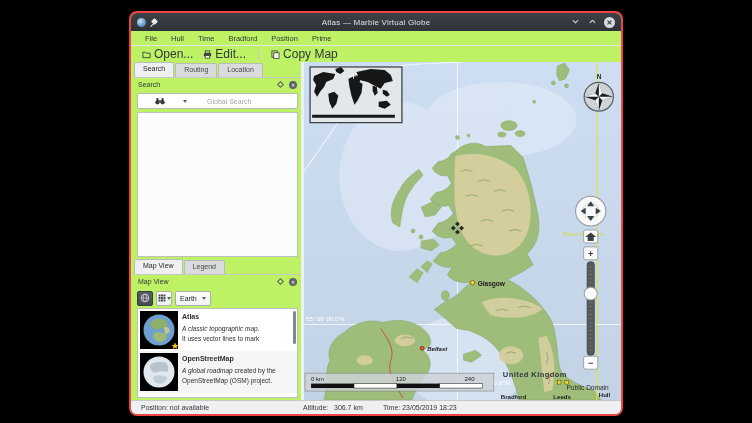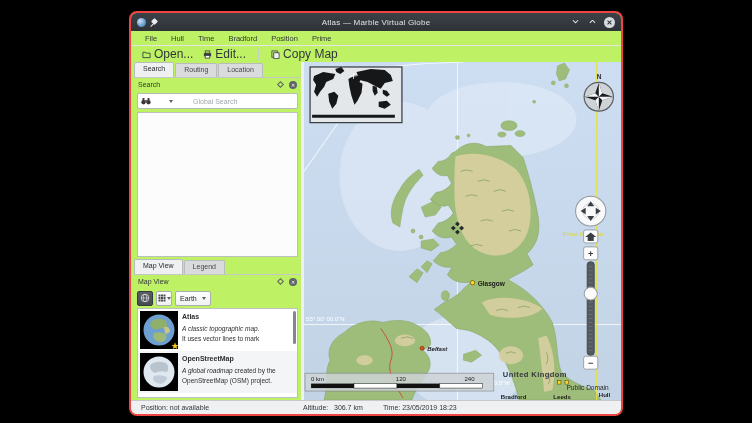--- a/index.html
+++ b/index.html
@@ -39,21 +39,21 @@
   .tab{font-size:7px;color:#45494c;padding:2px 8px 2px;border:1px solid #b8bcbd;border-bottom:none;
        background:#d9dbdc;border-radius:2px 2px 0 0;margin-right:1px;height:14px;}
   .tab.active{background:#eff0f1;color:#26292b;height:15px;}
   .phead{height:14px;display:flex;align-items:center;font-size:7px;color:#31363b;
          padding:0 4px;flex:0 0 auto;border-top:1px solid #c4c7c8;}
   .phead .ptitle{flex:1;}
   .float-ico{width:5px;height:5px;border:1px solid #5a5f62;transform:rotate(45deg);margin-right:6px;}
   .closedock-ico{width:8px;height:8px;border-radius:50%;background:#5f6468;color:#fff;font-size:5px;
                  line-height:8px;text-align:center;}
   .searchbox{margin:2px 3px;height:16px;border:1px solid #b5b9bb;border-radius:2px;background:#fff;
-             display:flex;align-items:center;padding:0 3px;gap:18px;flex:0 0 auto;}
+             display:flex;align-items:center;padding:0 17px;gap:18px;flex:0 0 auto;}
   .searchbox input{border:none;outline:none;flex:1;font-size:7px;color:#333;min-width:0;background:transparent;}
   .searchbox input::placeholder{color:#a2a7aa;}
   .caret-down{width:0;height:0;border-left:2.5px solid transparent;border-right:2.5px solid transparent;border-top:3px solid #5a5f62;}
   .emptylist{flex:1;margin:1px 3px 2px;background:#fcfcfc;border:1px solid #bcc0c1;min-height:0;}
   .mv-controls{height:20px;display:flex;align-items:center;gap:3px;padding:1px 3px;flex:0 0 auto;}
   .sq-btn{width:16px;height:15px;border:1px solid #a9adaf;border-radius:2px;background:linear-gradient(#fdfdfd,#f0f1f2);
           display:flex;align-items:center;justify-content:center;gap:1px;}
   .sq-btn.dark{background:linear-gradient(#585e63,#464c51);border-color:#34393d;}
   .combo{height:15px;border:1px solid #a9adaf;border-radius:2px;background:linear-gradient(#fdfdfd,#f0f1f2);
          display:flex;align-items:center;gap:5px;padding:0 4px;font-size:7px;color:#26292b;}

